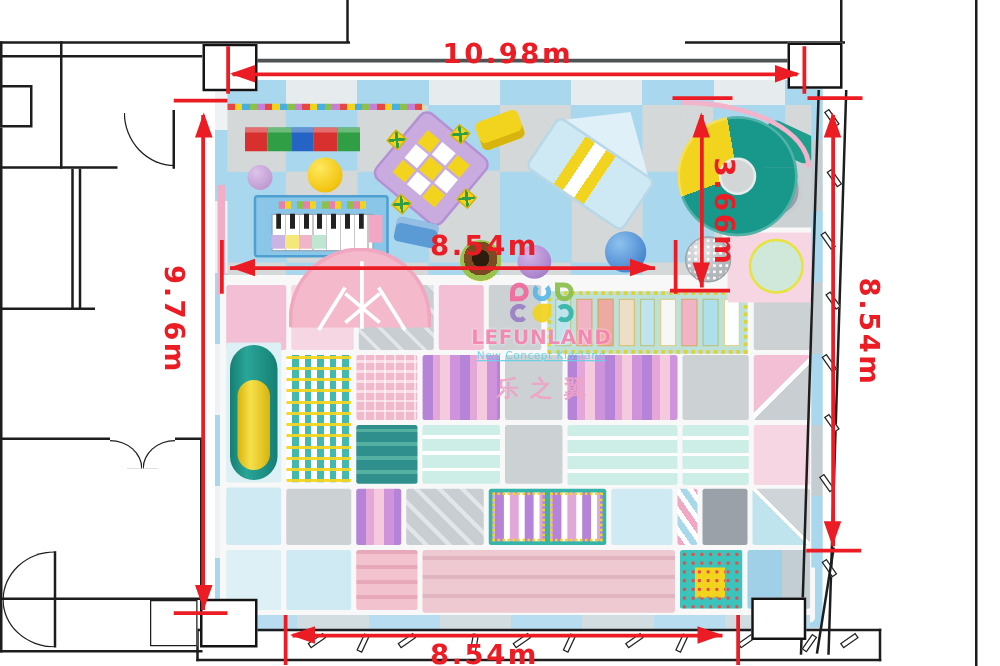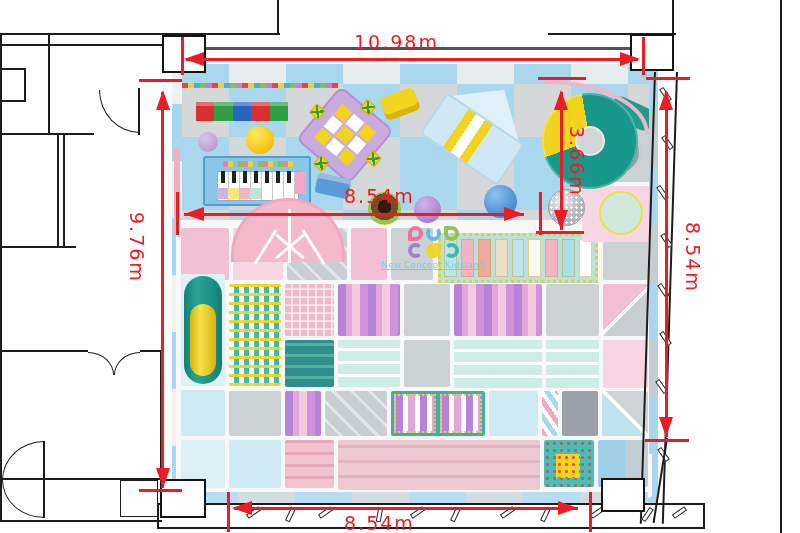--- a/index.html
+++ b/index.html
@@ -2,21 +2,21 @@
 <html><head>
 <meta charset="utf-8">
 <style>
   html,body{margin:0;padding:0;background:#fff;}
   .stage{position:relative;width:800px;height:533px;background:#ffffff;overflow:hidden;
          font-family:"DejaVu Sans","Liberation Sans",sans-serif;}
   .abs{position:absolute;}
   .ln{position:absolute;background:#1d1d1d;}
   .gln{position:absolute;background:#4f5356;}
   .redln{position:absolute;background:#ec1c24;}
-  .dim{position:absolute;color:#ec1c24;font-weight:400;font-size:19px;letter-spacing:2px;white-space:nowrap;text-align:center;}
+  .dim{position:absolute;color:#ec1c24;font-weight:700;font-size:22px;letter-spacing:2px;white-space:nowrap;text-align:center;}
   .vtext{writing-mode:vertical-rl;text-orientation:sideways;}
   .arr{position:absolute;width:0;height:0;border-style:solid;}
   .aL{border-width:7px 20px 7px 0;border-color:transparent #ec1c24 transparent transparent;}
   .aR{border-width:7px 0 7px 20px;border-color:transparent transparent transparent #ec1c24;}
   .aU{border-width:0 7px 20px 7px;border-color:transparent transparent #ec1c24 transparent;}
   .aD{border-width:20px 7px 0 7px;border-color:#ec1c24 transparent transparent transparent;}
   .col{position:absolute;background:#fff;border:2.5px solid #141414;box-sizing:border-box;}
   .arc{position:absolute;border:1.6px solid #1d1d1d;background:transparent;box-sizing:border-box;}
   .arc-bl{border-top:none;border-right:none;border-bottom-left-radius:100% 100%;}
   .arc-tl{border-bottom:none;border-right:none;border-top-left-radius:100% 100%;}
@@ -203,21 +203,23 @@
         <div class="blob" style="border:4.5px solid #f06a9e;border-radius:50% 50% 50% 0;"></div>
         <div class="blob" style="border:4.5px solid #5bb8e8;border-radius:50%;border-top-color:transparent;"></div>
         <div class="blob" style="border:4.5px solid #8cc04c;border-radius:0 50% 50% 50%;"></div>
       </div>
       <div class="wm-row">
         <div class="blob" style="border:4.5px solid #9b7fc4;border-radius:50%;border-right-color:transparent;"></div>
         <div class="blob" style="background:#f2d41f;border-radius:50% 0 50% 50%;"></div>
         <div class="blob" style="border:4.5px solid #35b5a9;border-radius:50%;border-left-color:transparent;"></div>
       </div>
     </div>
+    <div class="brand">LEFUNLAND</div>
     <div class="tagline">New Concept Kidsland</div>
+    <div class="cjk">乐之翼</div>
   </div>
 
   <div class="ln" style="left:0;top:33px;width:280px;height:2px;"></div>
   <div class="ln" style="left:0;top:44px;width:162px;height:1.5px;"></div>
   <div class="ln" style="left:0;top:33px;width:2px;height:489px;"></div>
   <div class="ln" style="left:48px;top:33px;width:2px;height:102px;"></div>
   <div class="abs" style="left:0;top:68px;width:26px;height:34px;background:#fff;border:2px solid #1d1d1d;box-sizing:border-box;"></div>
   <div class="ln" style="left:0;top:133px;width:94px;height:2px;"></div>
   <div class="ln" style="left:138px;top:88px;width:2px;height:47px;"></div>
   <div class="arc arc-bl" style="left:99px;top:90px;width:41px;height:43px;"></div>

